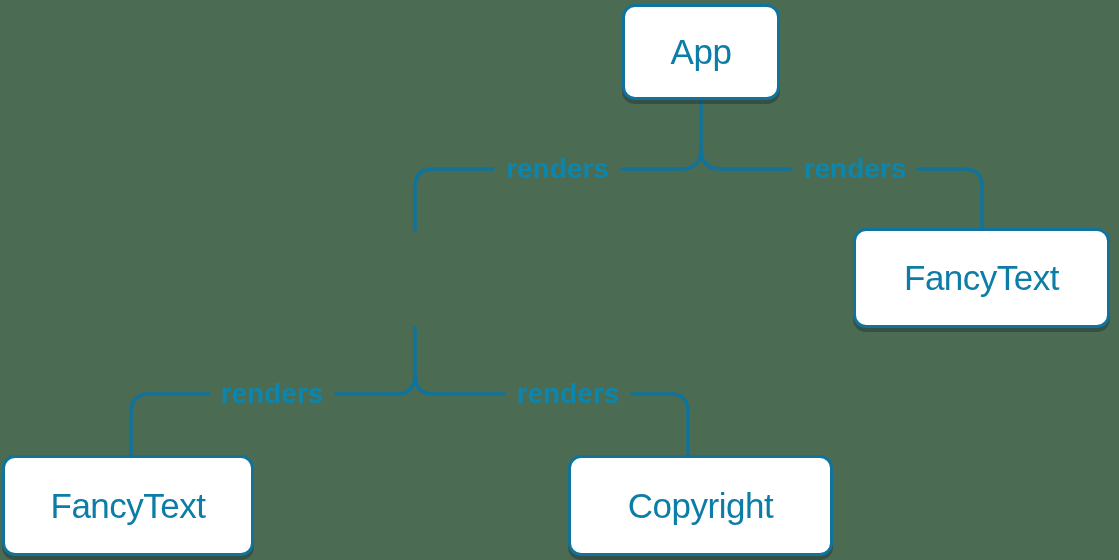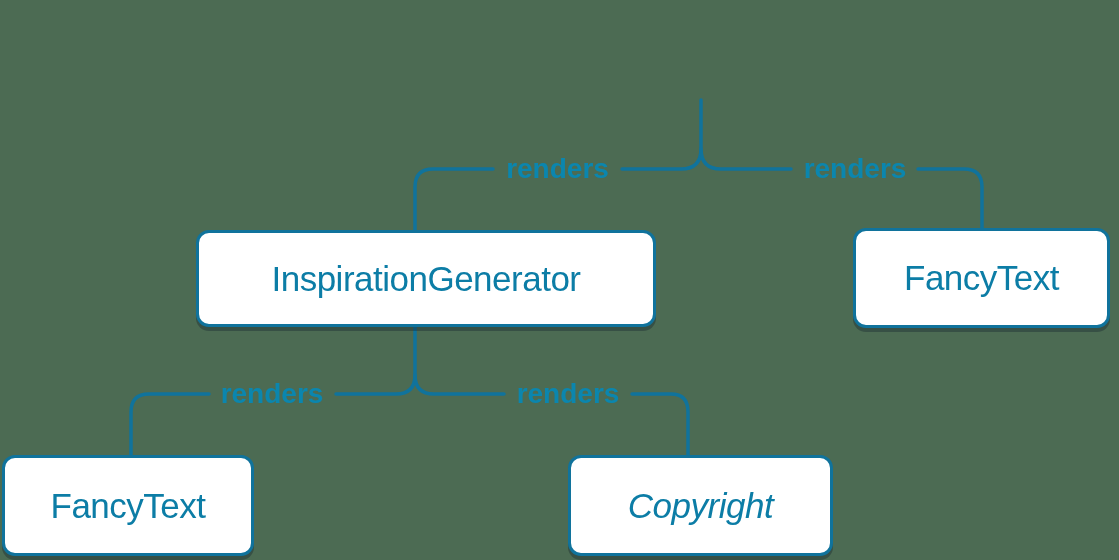--- a/index.html
+++ b/index.html
@@ -46,21 +46,21 @@
     justify-content: center;
     color: var(--node-text);
     font-size: 35px;
     letter-spacing: -0.5px;
     white-space: nowrap;
   }
   .node-app          { left: 622px; top: 4px;   width: 158px; height: 96px; }
   .node-ig           { left: 196px; top: 230px; width: 460px; height: 97px; }
   .node-fancy-right  { left: 853px; top: 228px; width: 257px; height: 100px; }
   .node-fancy-left   { left: 2px;   top: 455px; width: 252px; height: 101px; }
-  .node-copyright    { left: 568px; top: 455px; width: 265px; height: 101px; font-style: italic; }
+  .node-copyright    { left: 568px; top: 455px; width: 265px; height: 101px; }
   .edge-label {
     position: absolute;
     color: var(--edge-label-text);
     font-size: 28px;
     font-weight: 700;
     text-align: center;
     line-height: 34px;
     white-space: nowrap;
   }
   .edge-label-1 { left: 495px; top: 152px; width: 125px; }
@@ -77,24 +77,24 @@
 
     <path d="M701,100 L701,149 Q701,169 681,169 L622,169 M493,169 L433,169 Q415,169 415,187 L415,230"></path>
 
     <path d="M701,149 Q701,169 721,169 L791,169 M918,169 L964,169 Q982,169 982,187 L982,228"></path>
 
     <path d="M415,327 L415,375 Q415,394 396,394 L336,394 M209,394 L149,394 Q131,394 131,412 L131,455"></path>
 
     <path d="M415,375 Q415,394 434,394 L504,394 M632,394 L671,394 Q688,394 688,412 L688,455"></path>
   </svg>
 
+  <div class="node node-app">
+    <span>App</span>
+  </div>
 
-  <div class="node node-ig">
-    <span>InspirationGenerator</span>
-  </div>
 
   <div class="node node-fancy-right">
     <span>FancyText</span>
   </div>
 
   <div class="node node-fancy-left">
     <span>FancyText</span>
   </div>
 
   <div class="node node-copyright">

